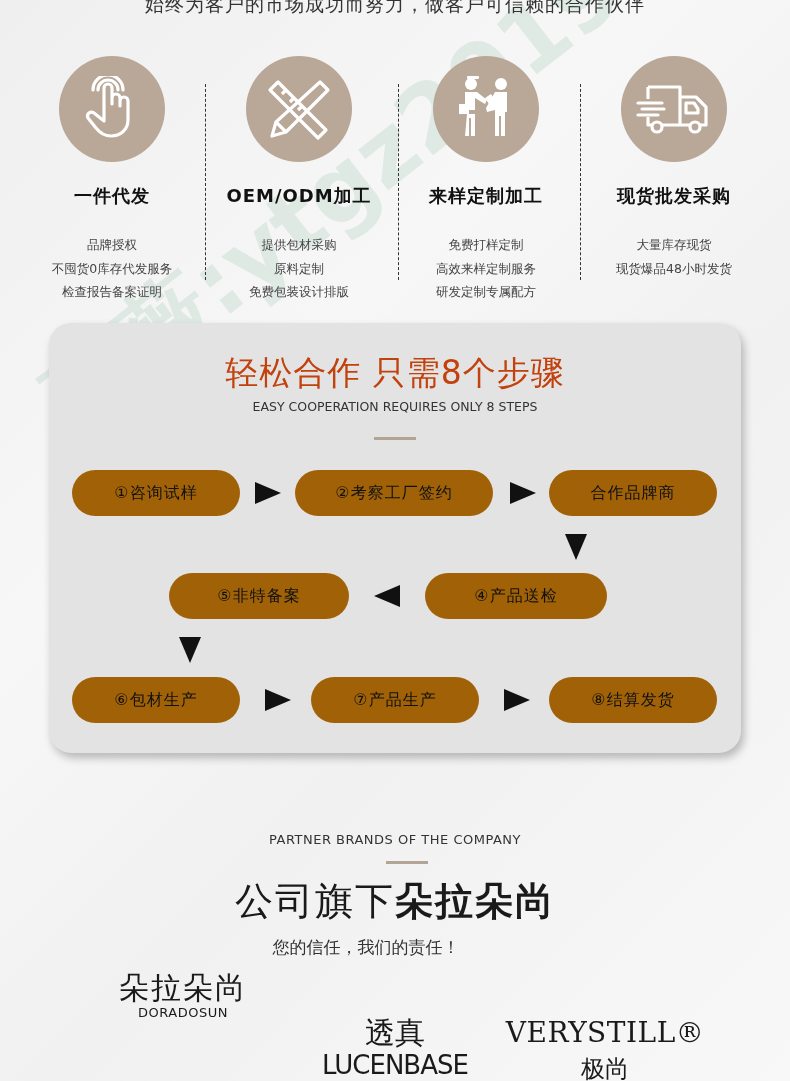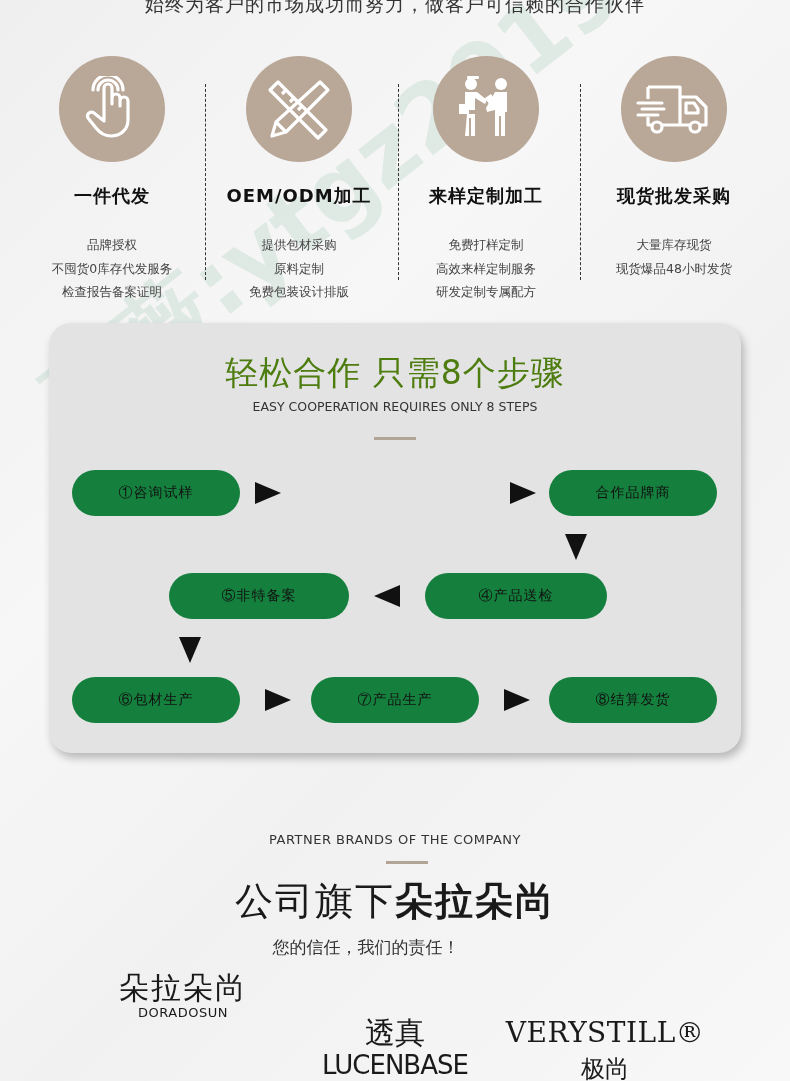--- a/index.html
+++ b/index.html
@@ -30,34 +30,34 @@
     position:absolute; top:28px; width:0; height:196px;
     border-left:1px dashed #333;
   }
   .card {
     position:absolute; left:49px; top:323px; width:692px; height:430px;
     background:#e3e3e3; border-radius:22px;
     box-shadow: 3px 5px 8px rgba(0,0,0,0.25);
   }
   .card-title {
     position:absolute; top:28px; left:0; width:100%; text-align:center;
-    font-size:33px; color:#4d7c0f; letter-spacing:1px;
+    font-size:33px; color:#c2410c; letter-spacing:1px;
   }
   .card-sub {
     position:absolute; top:76px; left:0; width:100%; text-align:center;
     font-size:12.5px; color:#333;
   }
   .accent-bar {
     position:absolute; width:42px; height:3px; background:#b3a595;
   }
   .step {
     position:absolute; height:46px; border-radius:23px;
-    background:#15803d;
+    background:#a16207;
     display:flex; align-items:center; justify-content:center;
-    font-size:14px; color:#111; letter-spacing:1px;font-family:Liberation Mono, monospace;
+    font-size:16px; color:#111; letter-spacing:1px;
   }
   .arrow { position:absolute; width:0; height:0; }
   .arrow.right { border-top:11px solid transparent; border-bottom:11px solid transparent; border-left:26px solid #111; }
   .arrow.left  { border-top:11px solid transparent; border-bottom:11px solid transparent; border-right:26px solid #111; }
   .arrow.down  { border-left:11px solid transparent; border-right:11px solid transparent; border-top:26px solid #111; }
   .partner-en {
     position:absolute; top:832px; left:0; width:790px; text-align:center;
     font-size:13px; color:#333; letter-spacing:0.5px;
   }
   .partner-title {
@@ -161,20 +161,21 @@
   </div>
 </section>
 
 <section class="card">
   <div class="card-title">轻松合作 只需8个步骤</div>
   <div class="card-sub">EASY COOPERATION REQUIRES ONLY 8 STEPS</div>
   <div class="accent-bar" style="left:325px;top:114px;"></div>
 
   <div class="step" style="left:23px;top:147px;width:168px;">①咨询试样</div>
   <div class="arrow right" style="left:206px;top:159px;"></div>
+  <div class="step" style="left:246px;top:147px;width:198px;">②考察工厂签约</div>
   <div class="arrow right" style="left:461px;top:159px;"></div>
   <div class="step" style="left:500px;top:147px;width:168px;">合作品牌商</div>
 
   <div class="arrow down" style="left:516px;top:211px;"></div>
 
   <div class="step" style="left:120px;top:250px;width:180px;">⑤非特备案</div>
   <div class="arrow left" style="left:325px;top:262px;"></div>
   <div class="step" style="left:376px;top:250px;width:182px;">④产品送检</div>
 
   <div class="arrow down" style="left:130px;top:314px;"></div>

